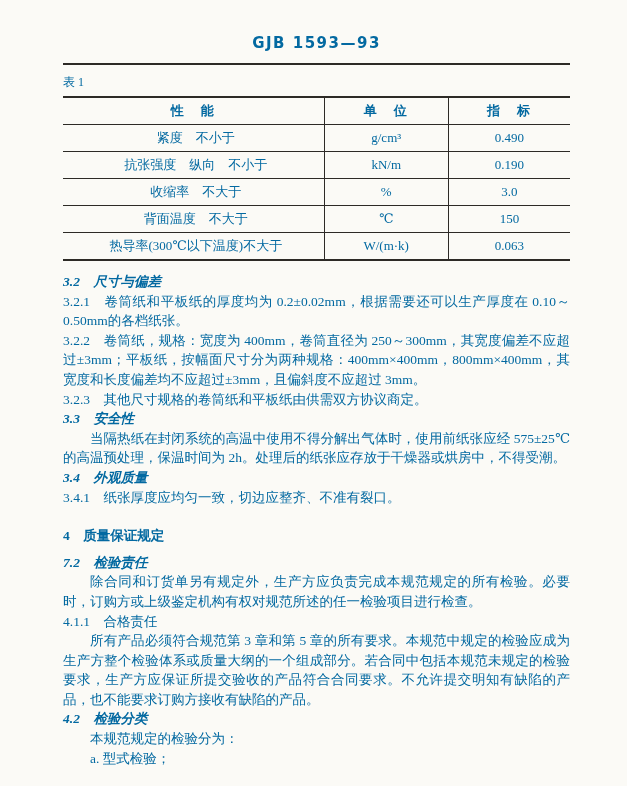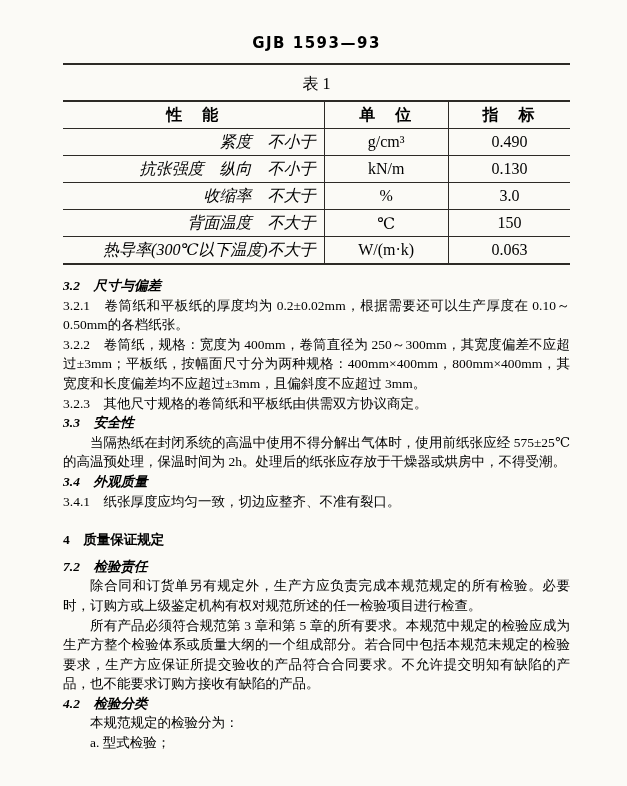--- a/index.html
+++ b/index.html
@@ -1,43 +1,43 @@
 <!DOCTYPE html>
 <html><head>
 <meta charset="utf-8">
 <style>
   html,body{margin:0;padding:0;background:#e9e9e9;}
   .page{
     width:627px;height:786px;box-sizing:border-box;
-    background:#fbfaf6;color:#000000;position:relative;
+    background:#fbfaf6;color:#0369a1;position:relative;
     padding:34px 57px 0 63px;overflow:hidden;
     font-family:"Liberation Serif","DejaVu Serif",serif;
   }
   .doc-number{
     text-align:center;font-weight:700;font-size:15px;letter-spacing:1.5px;
     font-family:"DejaVu Sans","Liberation Sans",sans-serif;
   }
   .header-rule{border:none;border-top:2px solid #2d2a26;margin:11px 0 0 0;}
-  .table-caption{text-align:center;font-size:16px;margin:9px 0 5px 0;}
+  .table-caption{font-size:12px;margin:9px 0 5px 0;}
   table.spec{
     width:100%;border-collapse:collapse;table-layout:fixed;
     border-top:2px solid #2d2a26;border-bottom:2px solid #2d2a26;
-    font-size:16px;
+    font-size:13px;
   }
   table.spec col.c0{width:51.5%;}
   table.spec col.c1{width:24.5%;}
   table.spec col.c2{width:24%;}
   table.spec th, table.spec td{
     border-bottom:1px solid #2d2a26;height:26px;padding:0 8px;
     font-weight:normal;overflow:hidden;white-space:nowrap;
   }
   table.spec tr:last-child td{border-bottom:none;}
   table.spec th{font-weight:700;text-align:center;letter-spacing:2px;}
   table.spec th + th, table.spec td + td{border-left:1px solid #2d2a26;}
-  table.spec td.c0{text-align:right;padding-left:13px;font-style:italic;}
+  table.spec td.c0{text-align:center;padding-left:13px;}
   table.spec td.c1, table.spec td.c2{text-align:center;}
   .body-text{margin-top:11px;font-size:13.5px;line-height:19.6px;text-align:justify;}
   .blk{margin:0;}
   .blk.h{font-weight:700;font-style:italic;}
   .blk.h4{font-weight:700;margin:19px 0 7px 0;}
   .blk.hp{font-weight:normal;}
   .blk.pi{text-indent:2em;}
   .blk.li{margin-left:2em;}
 </style>
 </head>
@@ -62,21 +62,21 @@
       </thead>
     <tbody id="tbody">
         <tr>
           <td class="c0">紧度　不小于</td>
           <td class="c1">g/cm³</td>
           <td class="c2">0.490</td>
         </tr>
         <tr>
           <td class="c0">抗张强度　纵向　不小于</td>
           <td class="c1">kN/m</td>
-          <td class="c2">0.130</td>
+          <td class="c2">0.190</td>
         </tr>
         <tr>
           <td class="c0">收缩率　不大于</td>
           <td class="c1">%</td>
           <td class="c2">3.0</td>
         </tr>
         <tr>
           <td class="c0">背面温度　不大于</td>
           <td class="c1">℃</td>
           <td class="c2">150</td>
@@ -93,18 +93,19 @@
       <div class="blk p">3.2.1　卷筒纸和平板纸的厚度均为 0.2±0.02mm，根据需要还可以生产厚度在 0.10～0.50mm的各档纸张。</div>
       <div class="blk p">3.2.2　卷筒纸，规格：宽度为 400mm，卷筒直径为 250～300mm，其宽度偏差不应超过±3mm；平板纸，按幅面尺寸分为两种规格：400mm×400mm，800mm×400mm，其宽度和长度偏差均不应超过±3mm，且偏斜度不应超过 3mm。</div>
       <div class="blk p">3.2.3　其他尺寸规格的卷筒纸和平板纸由供需双方协议商定。</div>
       <div class="blk h">3.3　安全性</div>
       <div class="blk pi">当隔热纸在封闭系统的高温中使用不得分解出气体时，使用前纸张应经 575±25℃的高温预处理，保温时间为 2h。处理后的纸张应存放于干燥器或烘房中，不得受潮。</div>
       <div class="blk h">3.4　外观质量</div>
       <div class="blk p">3.4.1　纸张厚度应均匀一致，切边应整齐、不准有裂口。</div>
       <div class="blk h4">4　质量保证规定</div>
       <div class="blk h">7.2　检验责任</div>
       <div class="blk pi">除合同和订货单另有规定外，生产方应负责完成本规范规定的所有检验。必要时，订购方或上级鉴定机构有权对规范所述的任一检验项目进行检查。</div>
+      <div class="blk hp">4.1.1　合格责任</div>
       <div class="blk pi">所有产品必须符合规范第 3 章和第 5 章的所有要求。本规范中规定的检验应成为生产方整个检验体系或质量大纲的一个组成部分。若合同中包括本规范未规定的检验要求，生产方应保证所提交验收的产品符合合同要求。不允许提交明知有缺陷的产品，也不能要求订购方接收有缺陷的产品。</div>
       <div class="blk h">4.2　检验分类</div>
       <div class="blk pi">本规范规定的检验分为：</div>
       <div class="blk li">a. 型式检验；</div>
     </div>
 </div>
 
 </body></html>

